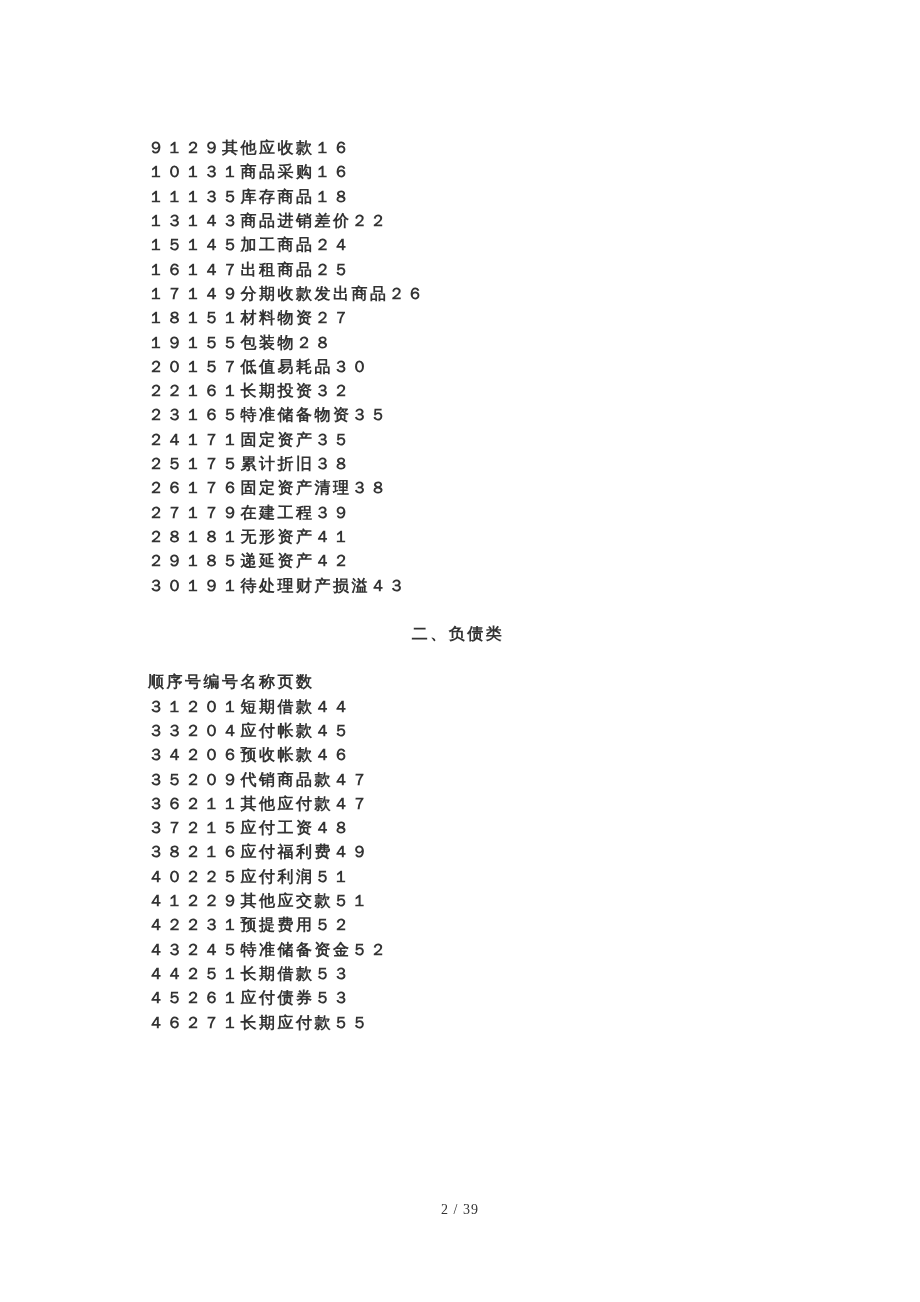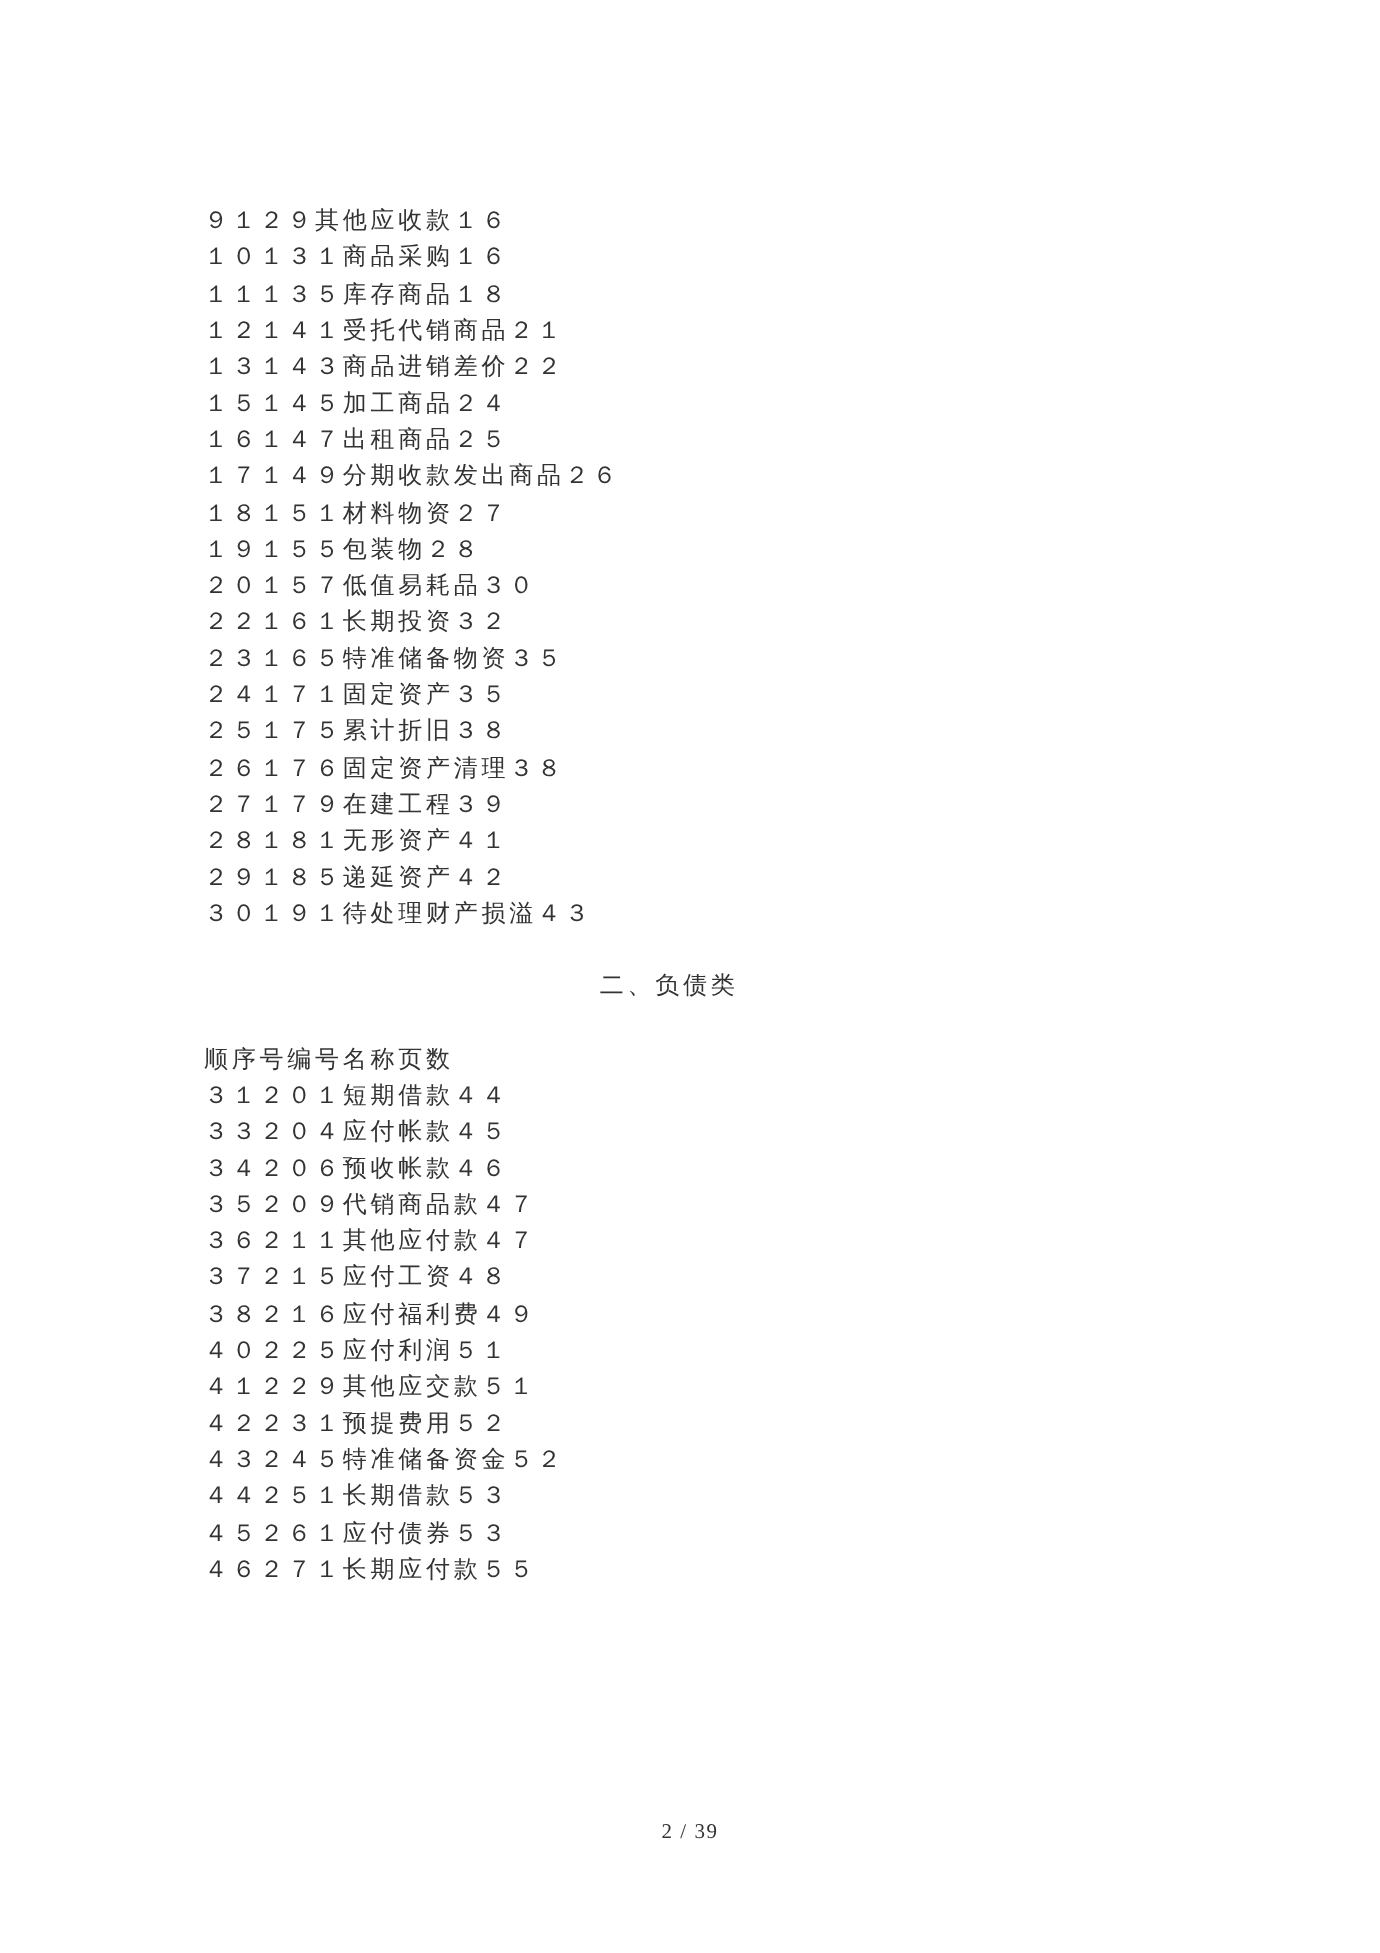--- a/index.html
+++ b/index.html
@@ -7,50 +7,50 @@
       width: 920px;
       height: 1302px;
       background: #fff;
       font-family: "SimSun", "宋体", serif;
       font-size: 16px;
       color: #333;
       position: relative;
     }
     .page-content {
       position: absolute;
-      left: 136px;
+      left: 148px;
       top: 136px;
       width: 620px;
       line-height: 1.52;
+      font-weight: bold;
     }
     .line { white-space: nowrap; letter-spacing: 2.5px; }
     .spacer { height: 24px; }
     .section-title { letter-spacing: 2.5px; text-align: center; }
     .table-header { letter-spacing: 2.5px; }
     .page-number {
       position: absolute;
-      bottom: 72px;
+      bottom: 84px;
       left: 0;
       width: 920px;
       text-align: center;
       font-family: "Times New Roman", serif;
       font-size: 14px;
       color: #333;
       letter-spacing: 1px;
     }
   </style>
 </head>
 <body>
 
 <div class="page-content">
   <div id="block1">
       <div class="line">９１２９其他应收款１６</div>
       <div class="line">１０１３１商品采购１６</div>
       <div class="line">１１１３５库存商品１８</div>
-      <div class="line">１２１４１受托代销商品２１</div>
       <div class="line">１３１４３商品进销差价２２</div>
       <div class="line">１５１４５加工商品２４</div>
       <div class="line">１６１４７出租商品２５</div>
       <div class="line">１７１４９分期收款发出商品２６</div>
       <div class="line">１８１５１材料物资２７</div>
       <div class="line">１９１５５包装物２８</div>
       <div class="line">２０１５７低值易耗品３０</div>
       <div class="line">２２１６１长期投资３２</div>
       <div class="line">２３１６５特准储备物资３５</div>
       <div class="line">２４１７１固定资产３５</div>

